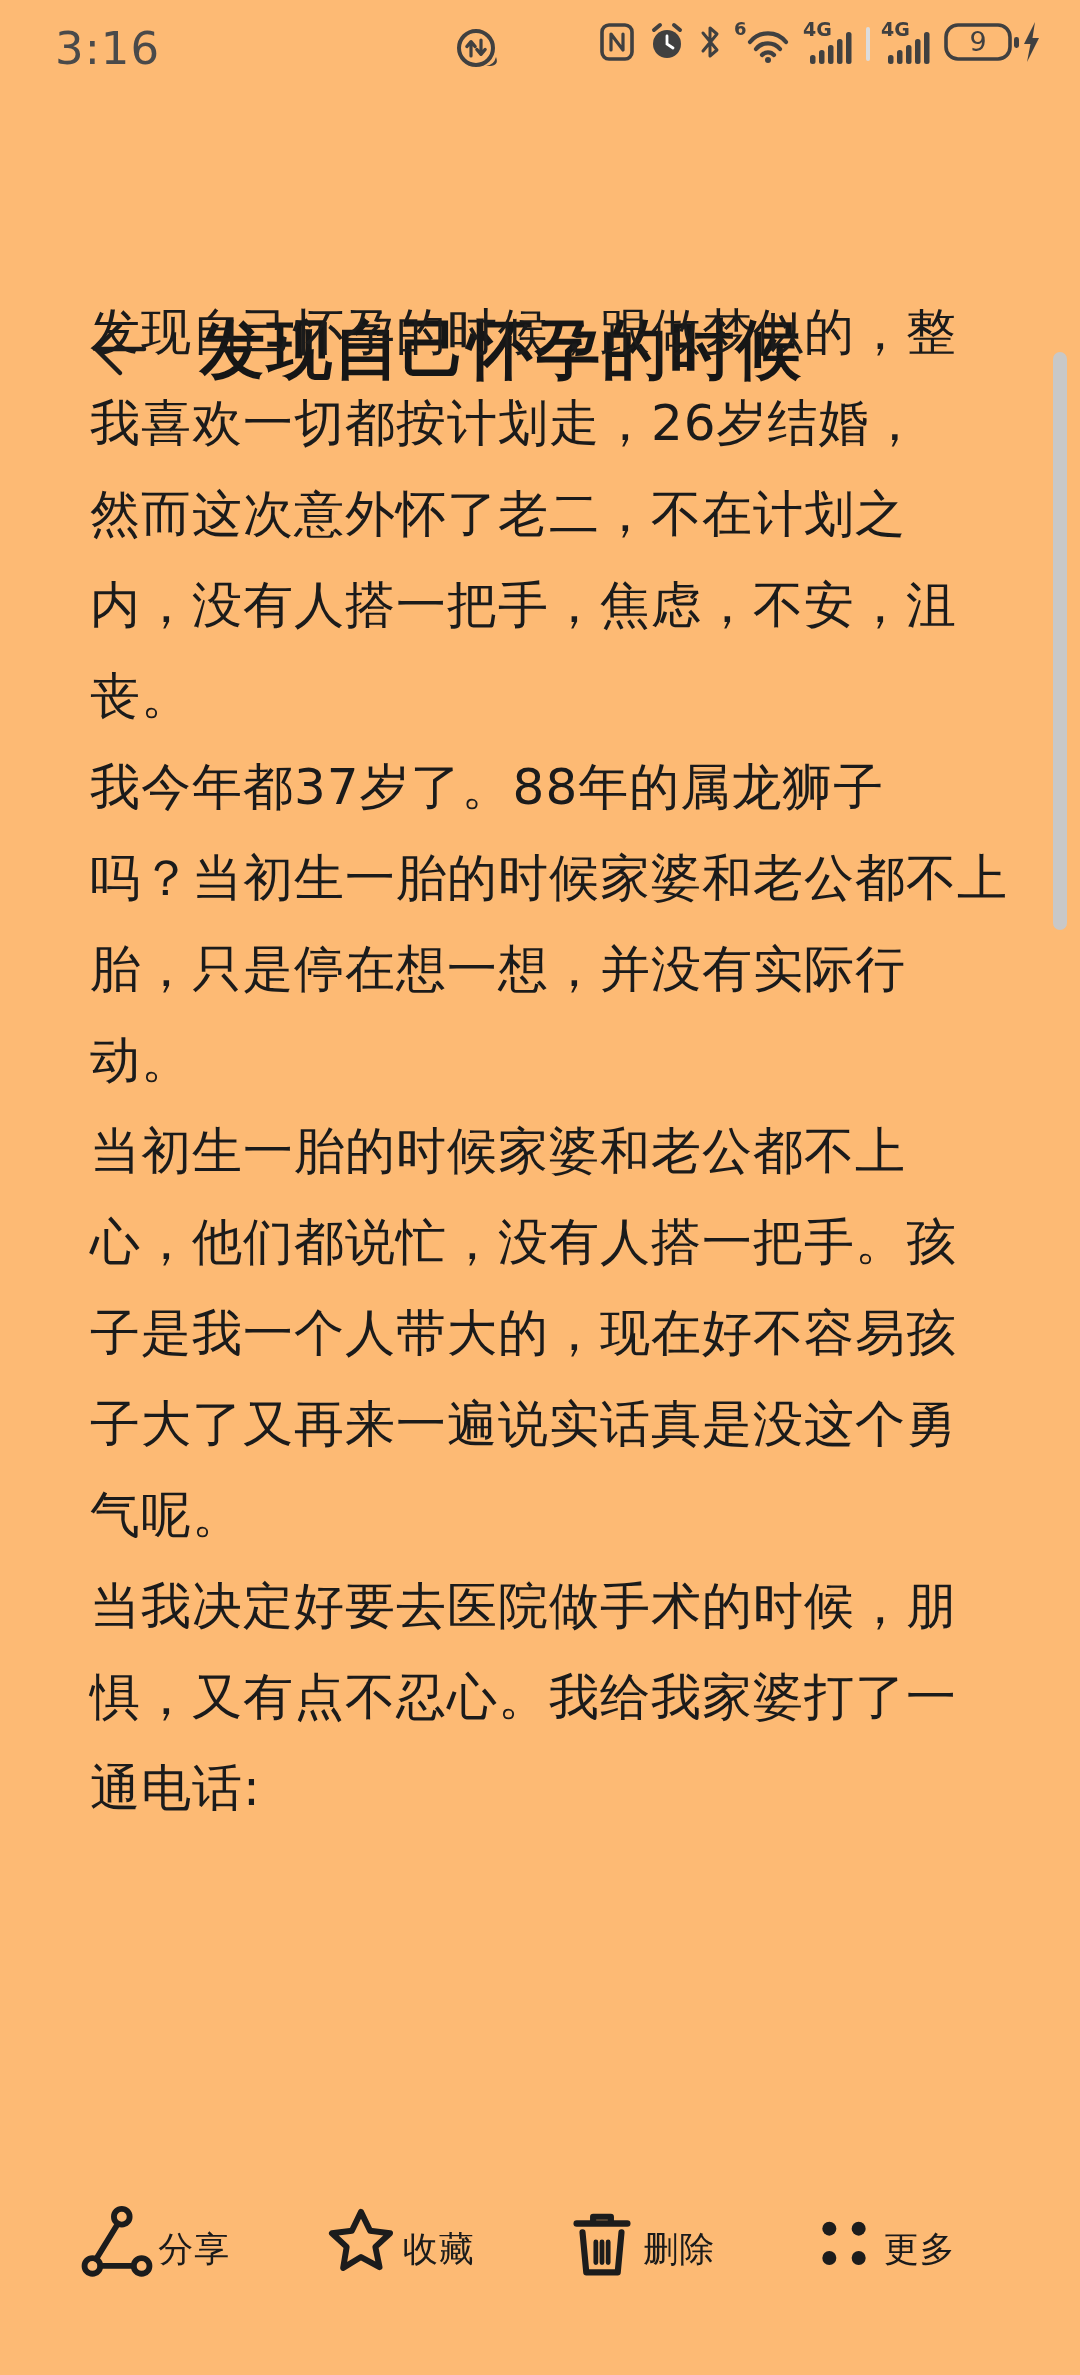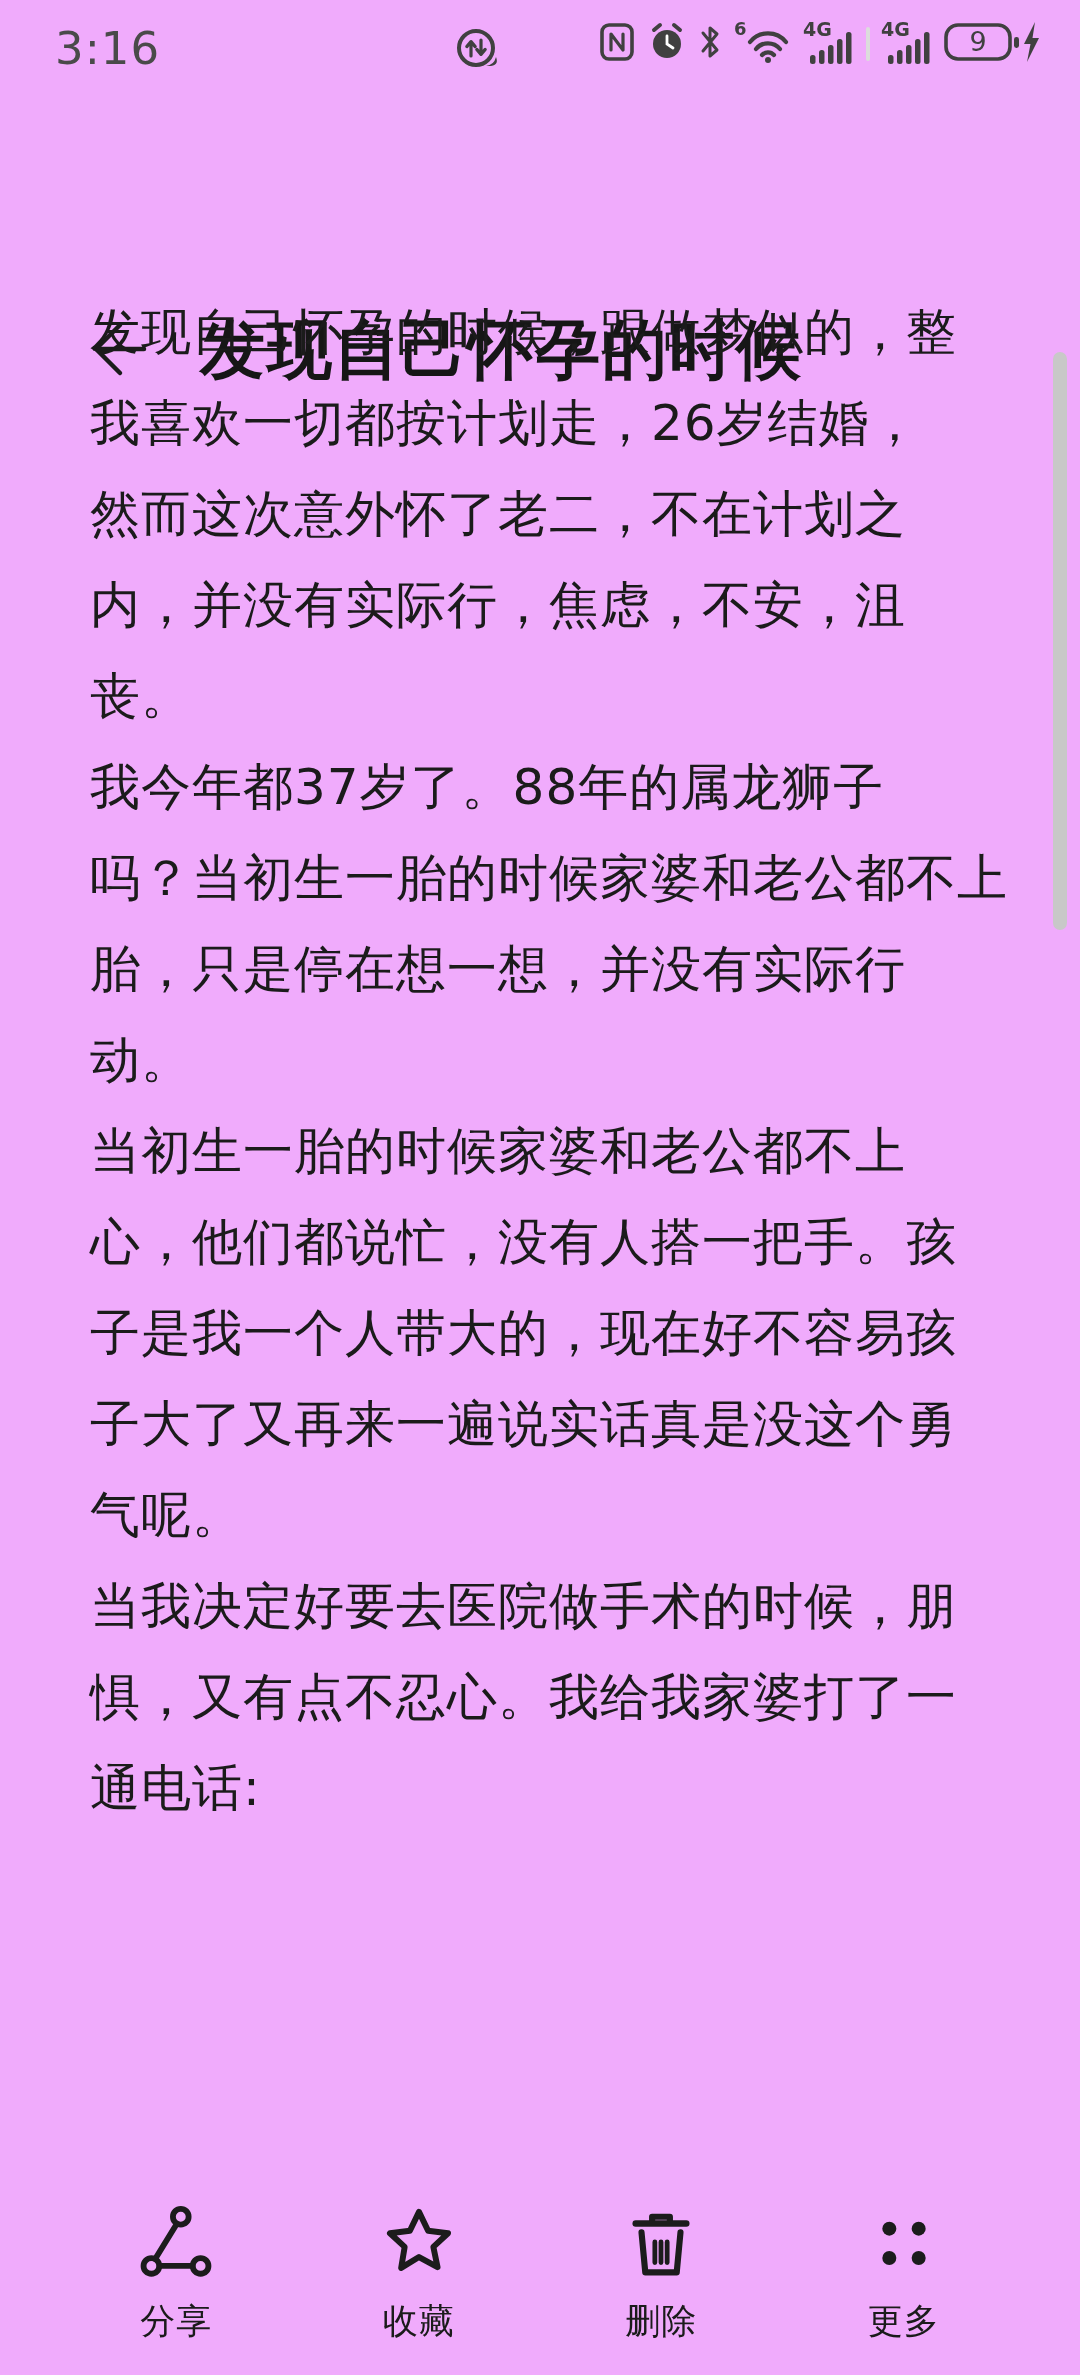--- a/index.html
+++ b/index.html
@@ -1,21 +1,21 @@
 <!DOCTYPE html>
 <html><head>
 <meta charset="utf-8">
 <style>
   * { margin:0; padding:0; box-sizing:border-box; }
   html,body { width:1080px; height:2375px; }
   body {
     font-family:"DejaVu Sans","Liberation Sans",sans-serif;
     background:#ffffff; position:relative; overflow:hidden;
   }
-  .screen { position:absolute; inset:0; background:#f0abfc;padding-left:36px; }
+  .screen { position:absolute; inset:0; background:#fdba74;padding-left:36px; }
 
   
   .statusbar { position:absolute; left:0; top:0; width:1080px; height:80px; }
   .clock { position:absolute; left:55px; top:22px; font-size:45px; font-weight:500; color:#4a4a4a; letter-spacing:1px; }
   .datasaver { position:absolute; left:452px; top:22px; }
   .sicons { position:absolute; right:36px; top:20px; height:48px; display:flex; align-items:center; gap:11px; }
   .sim-div { width:4px; height:34px; background:#dcdcdc; border-radius:2px; }
 
   
   .header { position:absolute; left:0; top:142px; width:1080px; height:110px;font-family:Liberation Mono, monospace; }
@@ -24,21 +24,21 @@
 
   
   .article { position:absolute; left:84px; top:287px; right:40px; }
   .line { height:91px; line-height:91px; font-size:50px; font-weight:500; color:#1b1b1b; white-space:nowrap; letter-spacing:1px;margin-left:6px; }
 
   
   .scrollbar { position:absolute; right:13px; top:352px; width:14px; height:578px; background:#c8c8c8; border-radius:8px; }
 
   
   .toolbar { position:absolute; left:55px; right:55px; top:2200px; display:flex; justify-content:space-around; align-items:flex-start; }
-  .tool { display:flex; flex-direction:column; align-items:center; width:200px; cursor:pointer;text-align:center; }
+  .tool { display:flex; flex-direction:row; align-items:center; width:200px; cursor:pointer;text-align:center; }
   .tool svg { display:block; }
   .tool-label { margin-top:14px; font-size:35px; font-weight:500; color:#1b1b1b; letter-spacing:1px; }
   .stroke-ic { stroke:#1c1c1c; fill:none; stroke-linecap:round; stroke-linejoin:round; }
   .sb-ic { stroke:#404040; fill:none; stroke-linecap:round; stroke-linejoin:round; }
   .sb-fill { fill:#404040; }
   .sb-txt { fill:#404040; font-weight:700; font-family:"DejaVu Sans",sans-serif; }
 </style>
 </head>
 <body>
 
@@ -124,21 +124,21 @@
         <path d="M12 31 H60" class="stroke-ic" stroke="#2b2b2b" stroke-width="4.5"></path>
       </svg>
     </div>
     <h1 class="title">发现自己怀孕的时候</h1>
   </div>
 
   <div class="article">
       <div class="line">发现自己怀孕的时候，跟做梦似的，整</div>
       <div class="line">我喜欢一切都按计划走，26岁结婚，</div>
       <div class="line">然而这次意外怀了老二，不在计划之</div>
-      <div class="line">内，并没有实际行，焦虑，不安，沮</div>
+      <div class="line">内，没有人搭一把手，焦虑，不安，沮</div>
       <div class="line">丧。</div>
       <div class="line">我今年都37岁了。88年的属龙狮子</div>
       <div class="line">吗？当初生一胎的时候家婆和老公都不上</div>
       <div class="line">胎，只是停在想一想，并没有实际行</div>
       <div class="line">动。</div>
       <div class="line">当初生一胎的时候家婆和老公都不上</div>
       <div class="line">心，他们都说忙，没有人搭一把手。孩</div>
       <div class="line">子是我一个人带大的，现在好不容易孩</div>
       <div class="line">子大了又再来一遍说实话真是没这个勇</div>
       <div class="line">气呢。</div>

